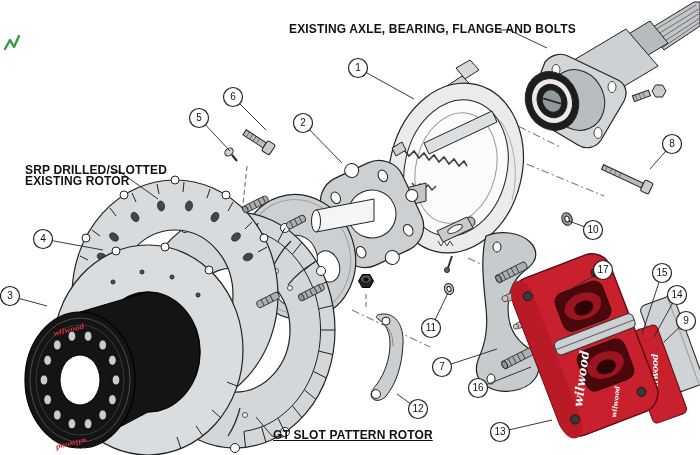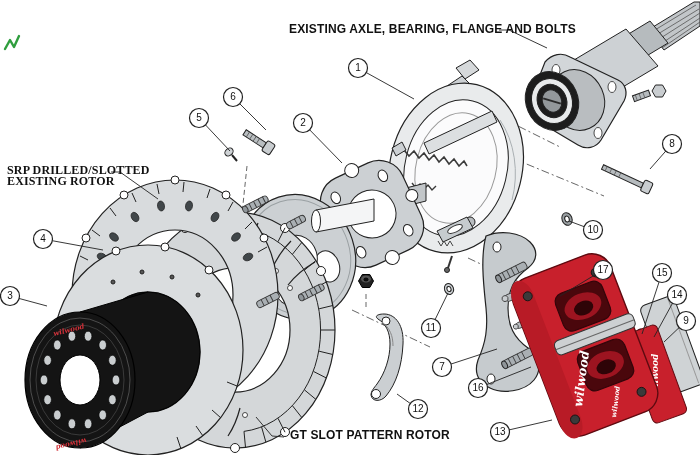--- a/index.html
+++ b/index.html
@@ -448,21 +448,21 @@
       <circle cx="478" cy="388" r="9.5" fill="#fff" stroke="#222222" stroke-width="1.2"></circle>
       <text x="478" y="391.4" text-anchor="middle" class="callout-num">16</text>
       <line x1="603" y1="270" x2="560" y2="296" stroke="#222222" stroke-width="0.9"></line>
       <circle cx="603" cy="270" r="9.5" fill="#fff" stroke="#222222" stroke-width="1.2"></circle>
       <text x="603" y="273.4" text-anchor="middle" class="callout-num">17</text>
     </svg>
 
 <div class="label" style="left:289px;top:24px;">
   <span>EXISTING AXLE, BEARING, FLANGE AND BOLTS</span>
 </div>
-<div class="label" style="left:7px;top:165px;font-family:Liberation Serif, serif;">
+<div class="label" style="left:25px;top:165px;">
   <span>SRP DRILLED/SLOTTED</span><br>
   <span>EXISTING ROTOR</span>
 </div>
-<div class="label" style="left:290px;top:430px;">
+<div class="label" style="left:273px;top:430px;text-decoration:underline;">
   <span>GT SLOT PATTERN ROTOR</span>
 </div>
 
 </div>
 
 </body></html>

